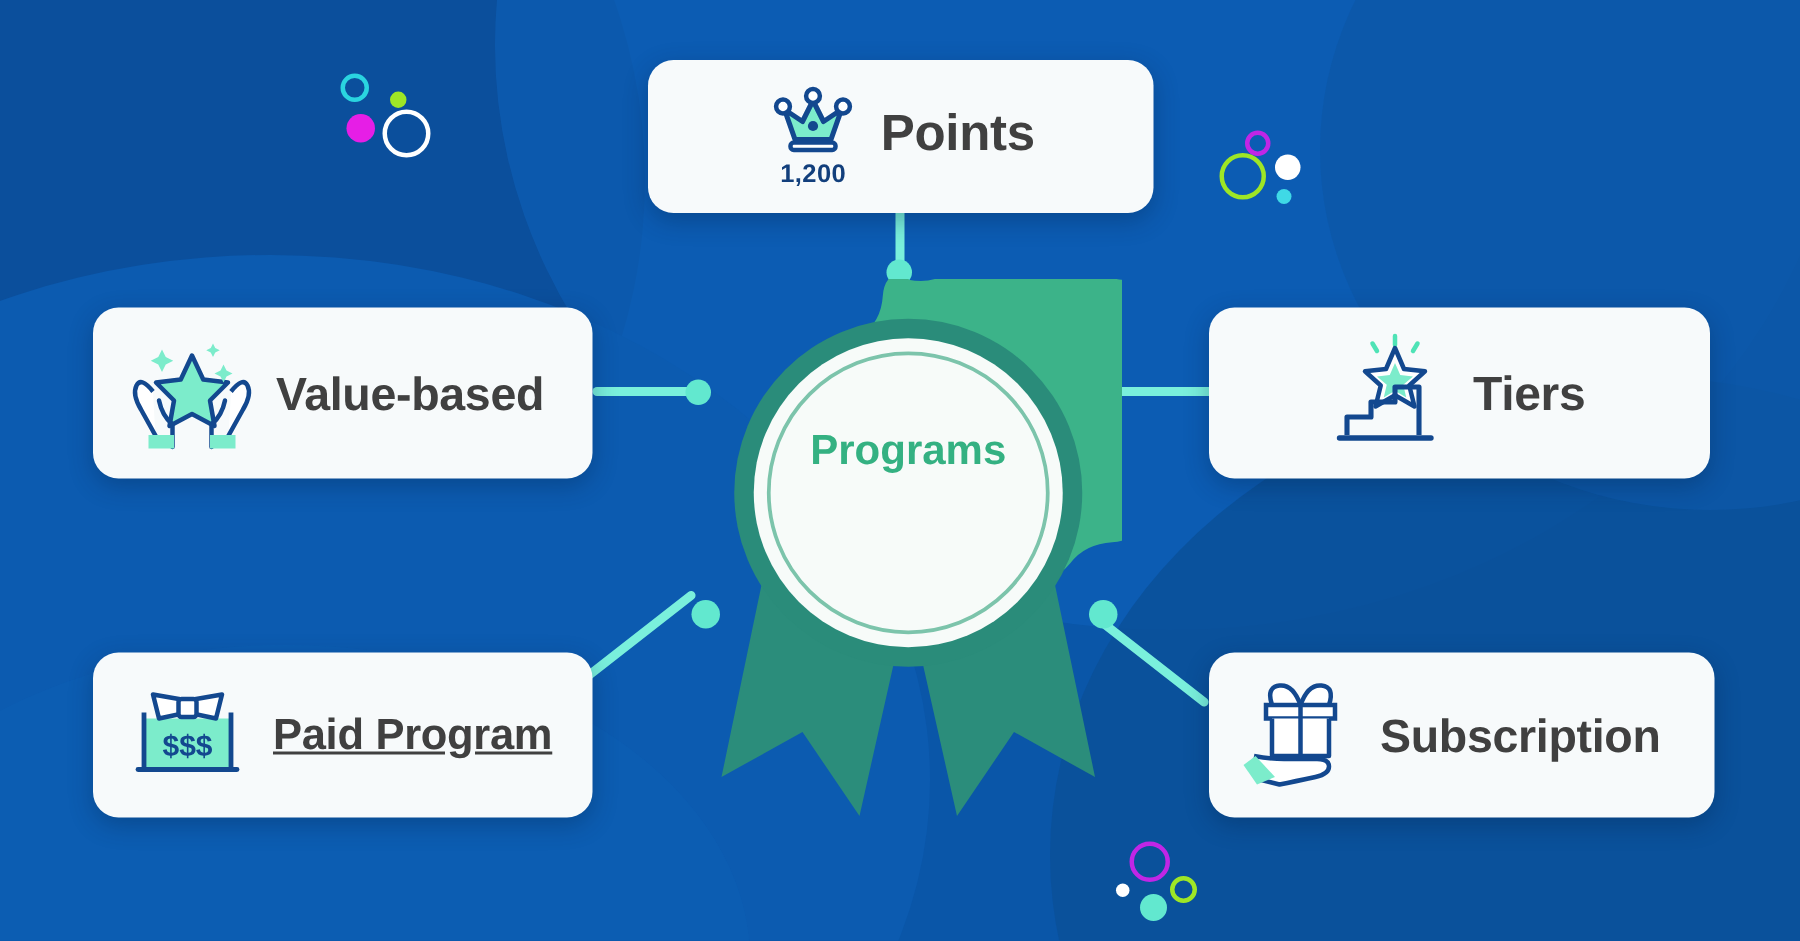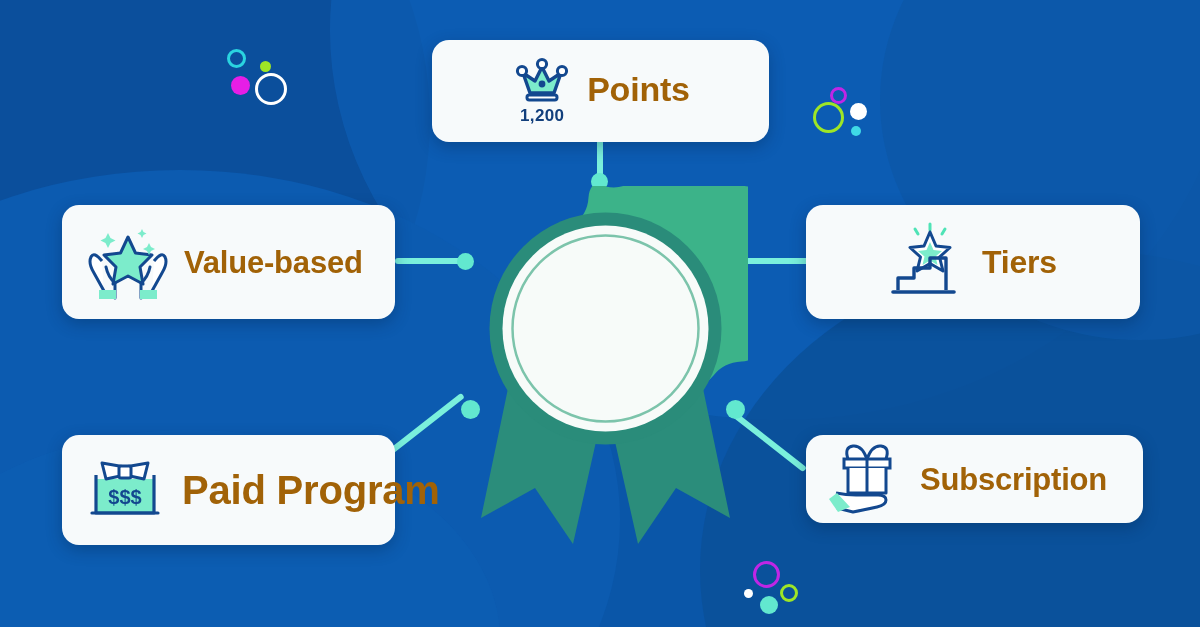--- a/index.html
+++ b/index.html
@@ -24,34 +24,34 @@
   .conn{position:absolute;background:#7af0dc;border-radius:4px;}
   .conn-dot{position:absolute;border-radius:50%;background:#62e8cf;}
 
   
   .card{
     position:absolute;background:#f7fafb;border-radius:17px;
     display:flex;align-items:center;box-sizing:border-box;
     box-shadow:0 5px 16px rgba(3,30,62,.30);
   }
   .card .label{
-    color:#a16207;font-weight:bold;letter-spacing:-0.2px;
+    color:#404040;font-weight:bold;letter-spacing:-0.2px;
     white-space:nowrap;line-height:1;
   }
   .card .ico{flex:0 0 auto;display:flex;align-items:center;justify-content:center;}
 
   #card-points{left:432px;top:40px;width:337px;height:102px;justify-content:center;gap:14px;padding-bottom:4px;}
   #card-points .label{font-size:34px;}
   #card-value{left:62px;top:205px;width:333px;height:114px;padding-left:24px;gap:14px;}
   #card-value .label{font-size:31px;}
   #card-tiers{left:806px;top:205px;width:334px;height:114px;padding-left:84px;gap:16px;}
   #card-tiers .label{font-size:32px;}
   #card-paid{left:62px;top:435px;width:333px;height:110px;padding-left:24px;gap:14px;}
-  #card-paid .label{font-size:40px;}
-  #card-sub{left:806px;top:435px;width:337px;height:88px;padding-left:20px;gap:12px;}
+  #card-paid .label{font-size:29px;text-decoration:underline;}
+  #card-sub{left:806px;top:435px;width:337px;height:110px;padding-left:20px;gap:12px;}
   #card-sub .label{font-size:31px;}
 
   .crown-wrap{display:flex;flex-direction:column;align-items:center;}
   .crown-num{font-size:17px;font-weight:bold;color:#123f7c;margin-top:1px;letter-spacing:.3px;}
 
   
   #badge{position:absolute;left:463px;top:186px;width:285px;height:370px;}
   #badge .ribbons{position:absolute;left:0;top:120px;width:285px;height:250px;}
   #badge .medal{position:absolute;left:0;top:0;width:285px;height:285px;}
   #badge .center-text{
@@ -109,20 +109,21 @@
           q -18,1 -28,14 q -10,13 -26,5 q -16,-8 -32,-2 q -16,6 -26,-8 q -10,-14 -27,-15
           q -17,-1 -18,-19 q -1,-18 -15,-28 q -14,-10 -6,-26 q 8,-16 2,-32 q -6,-16 8,-26
           q 14,-10 15,-27 q 1,-17 19,-18 q 18,-1 27,-15 q 9,-14 25,-6 Z"></path>
       </g>
       <circle cx="142.5" cy="142.5" r="116" fill="#2a8c7a"></circle>
       <circle cx="142.5" cy="142.5" r="103" fill="#f7fbf9"></circle>
       <circle cx="142.5" cy="142.5" r="93" fill="none" stroke="#7cc4ab" stroke-width="2.5"></circle>
     </svg>
 
     <div class="center-text">
+      <div>Programs</div>
     </div>
   </div>
 
   <div class="card" id="card-points">
     <div class="ico crown-wrap">
       <svg width="62" height="52" viewBox="0 0 62 52">
         <path d="M12 20 L19 40 L43 40 L50 20 L38 28 L31 14 L24 28 Z" fill="#7ceccb"></path>
         <path d="M12 20 L19 40 L43 40 L50 20 L38 28 L31 14 L24 28 Z" fill="none" stroke="#13488f" stroke-width="3.4" stroke-linejoin="round" stroke-linecap="round"></path>
         <rect x="16" y="42" width="30" height="5" rx="2.2" fill="#fff" stroke="#13488f" stroke-width="3"></rect>
         <circle cx="11" cy="18" r="4.6" fill="#fff" stroke="#13488f" stroke-width="3"></circle>

